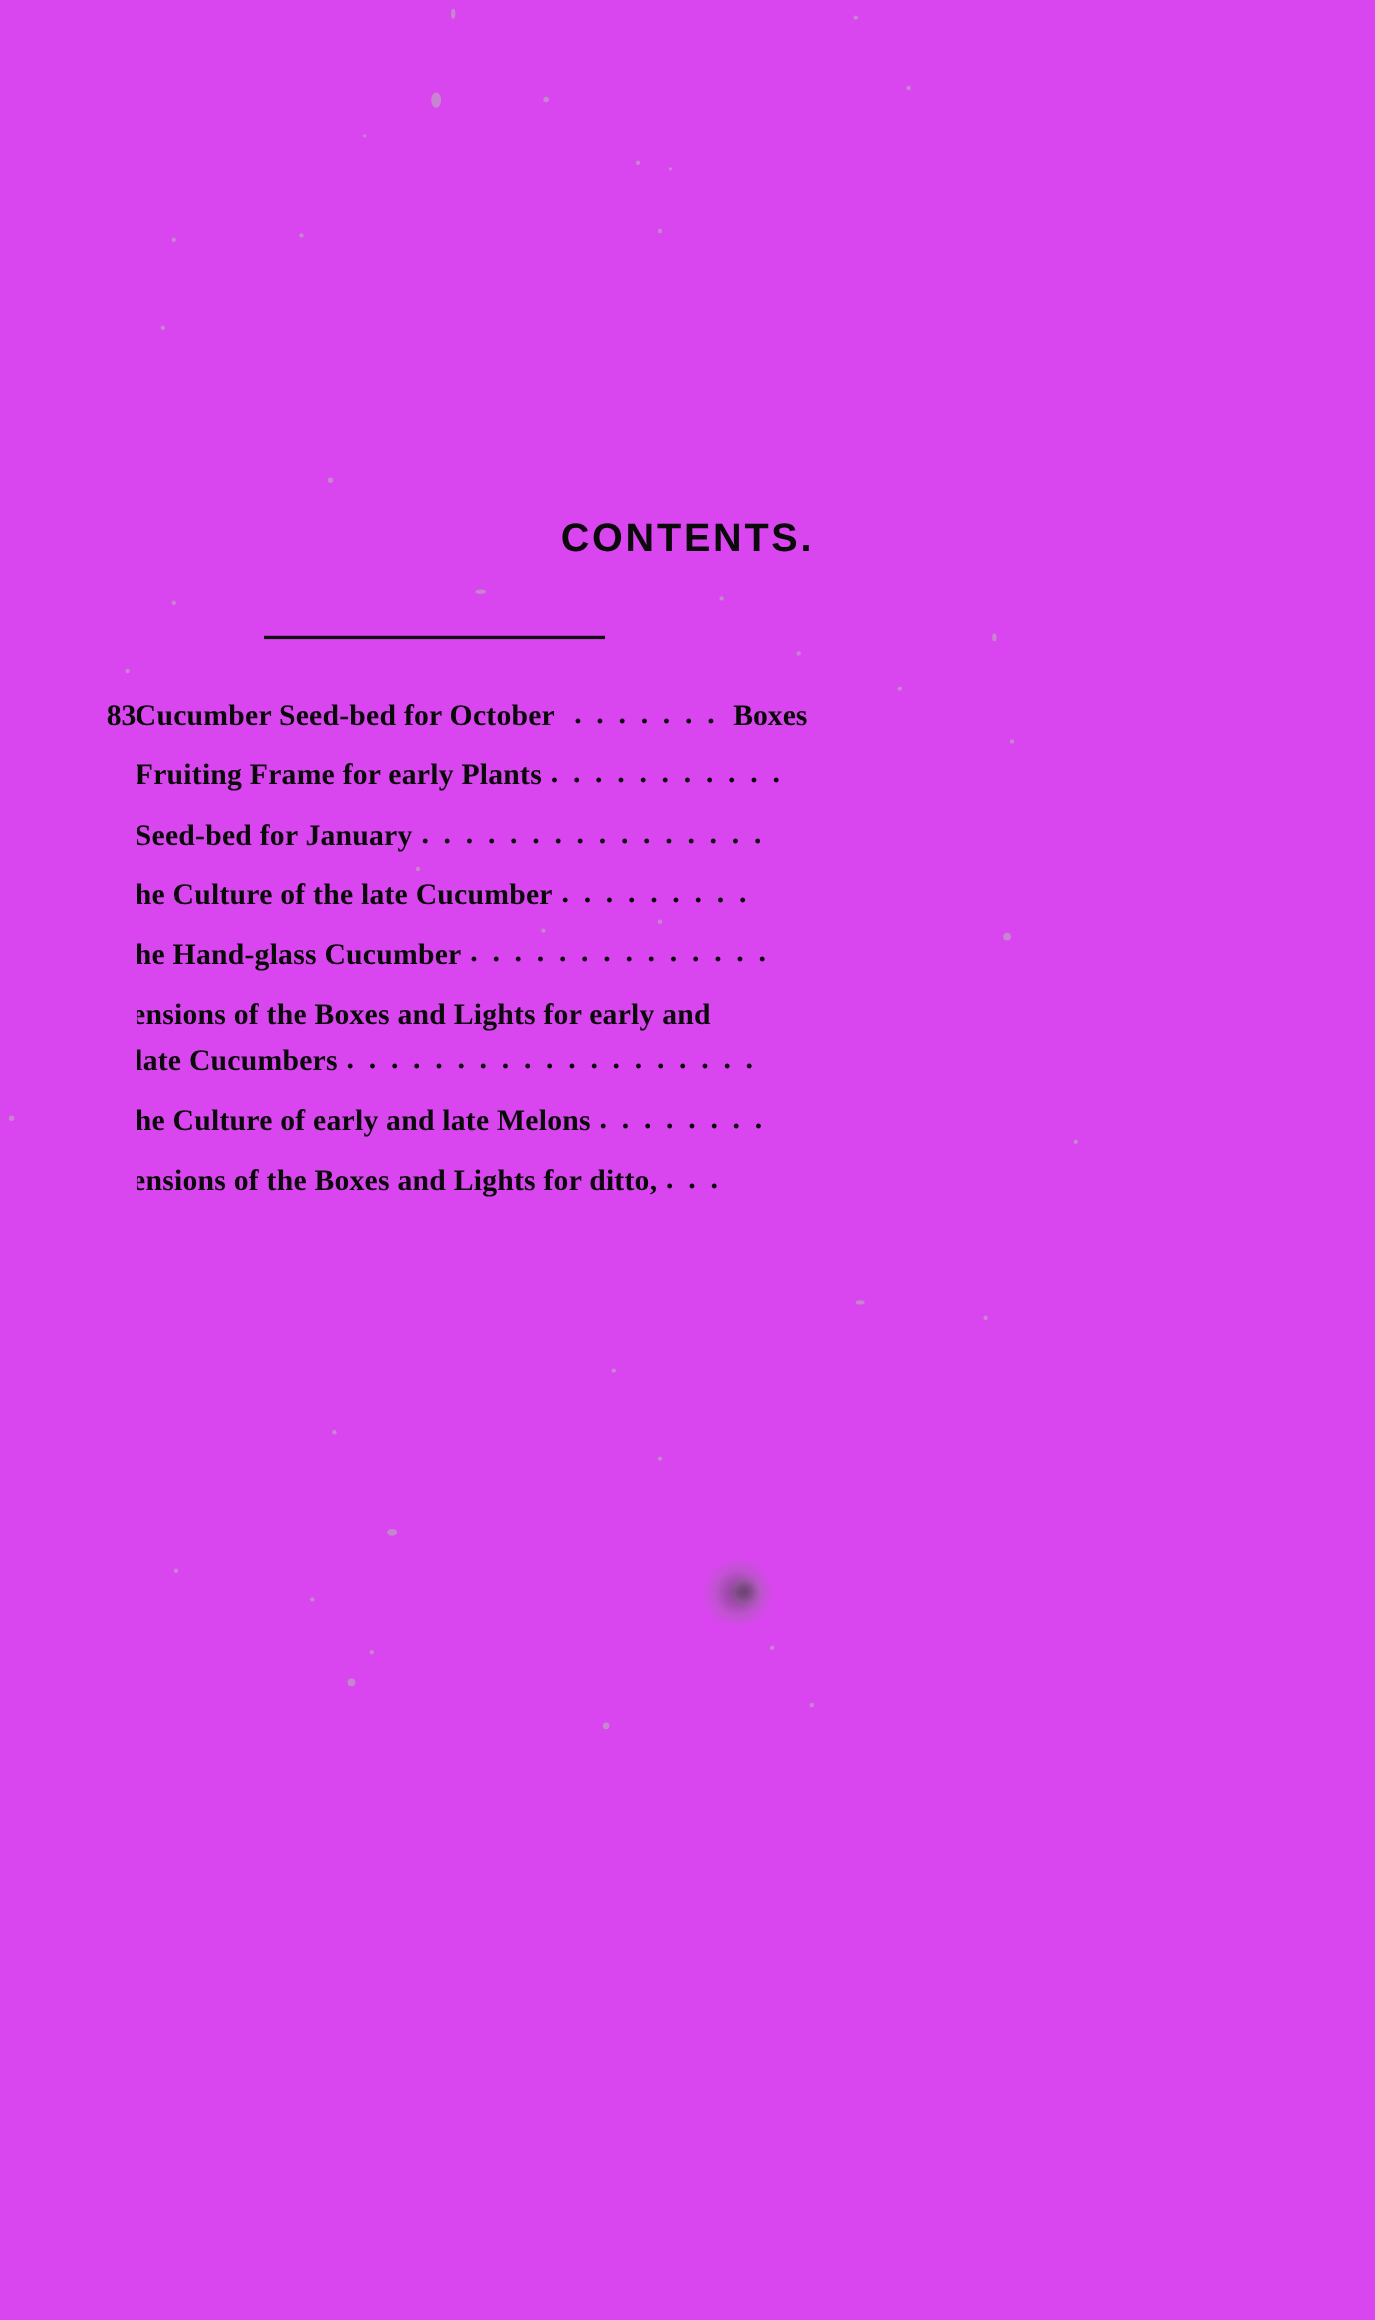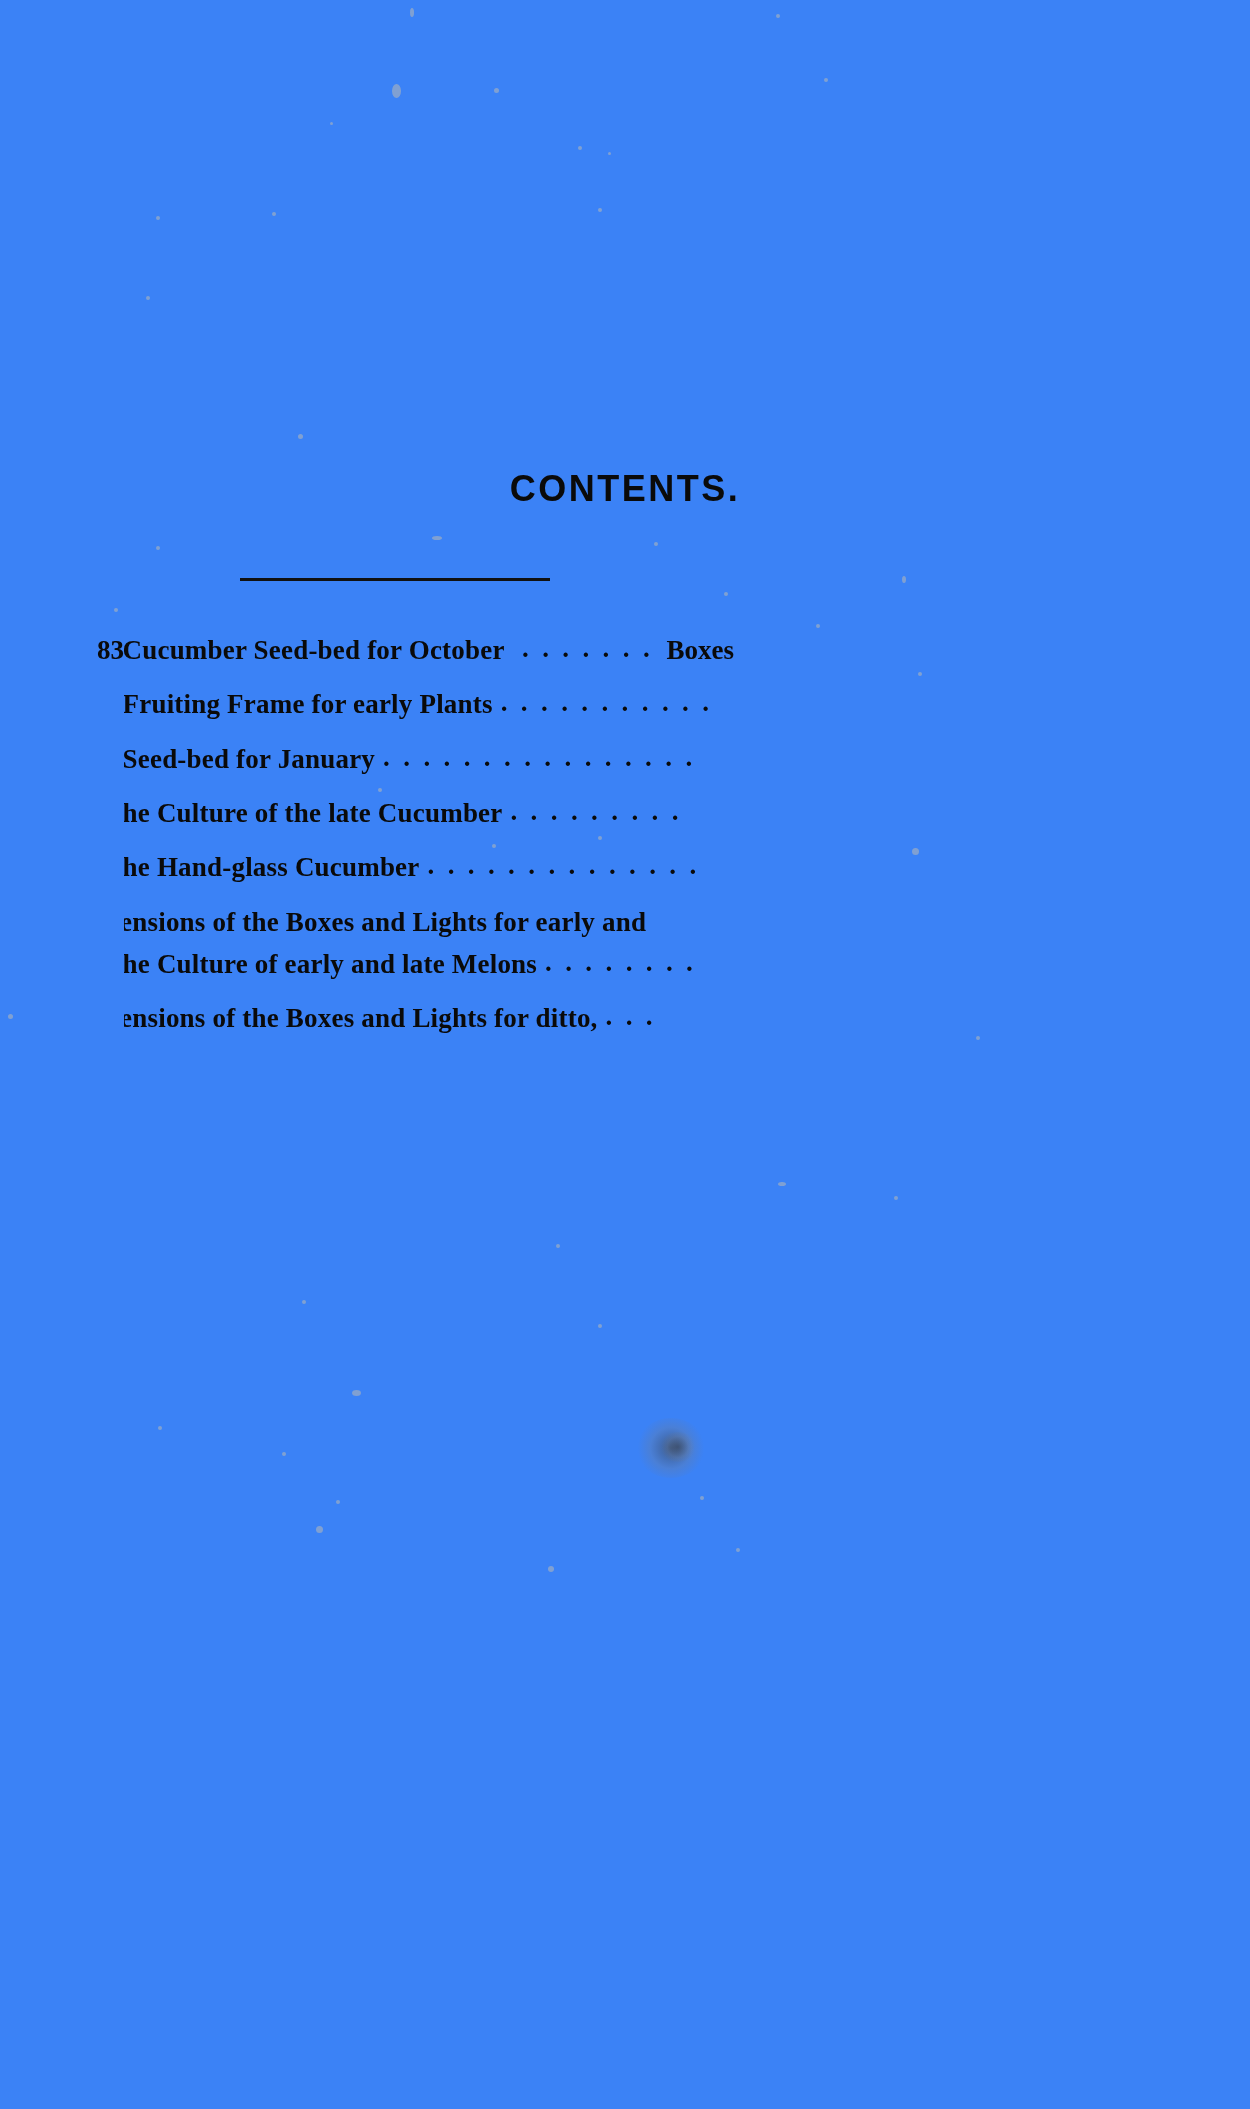--- a/index.html
+++ b/index.html
@@ -13,21 +13,21 @@
     position: relative;
     font-family: "Liberation Serif", serif;
     color: #0a0a0a;
     overflow: hidden;
   }
 
   
   .page {
     position: absolute;
     inset: 0;
-    background: #3b82f6;
+    background: #d946ef;
   }
   .speck {
     position: absolute;
     background: #b9b9b4;
     border-radius: 50%;
     opacity: .55;
   }
   .smudge {
     position: absolute;
     border-radius: 50%;
@@ -197,20 +197,25 @@
     <div class="toc-row">
       <span class="label">On the Hand-glass Cucumber</span>
       <span class="leader">. . . . . . . . . . . . . .</span>
       <span class="page">51</span>
     </div>
 
     <div class="toc-row wrap-first">
       <span class="label">Dimensions of the Boxes and Lights for early and</span>
     </div>
 
+    <div class="toc-row wrap-second">
+      <span class="label">late Cucumbers</span>
+      <span class="leader">. . . . . . . . . . . . . . . . . . .</span>
+      <span class="page">59</span>
+    </div>
 
     <div class="toc-row">
       <span class="label">On the Culture of early and late Melons</span>
       <span class="leader">. . . . . . . .</span>
       <span class="page">65</span>
     </div>
 
     <div class="toc-row">
       <span class="label">Dimensions of the Boxes and Lights for ditto,</span>
       <span class="leader">. . .</span>

